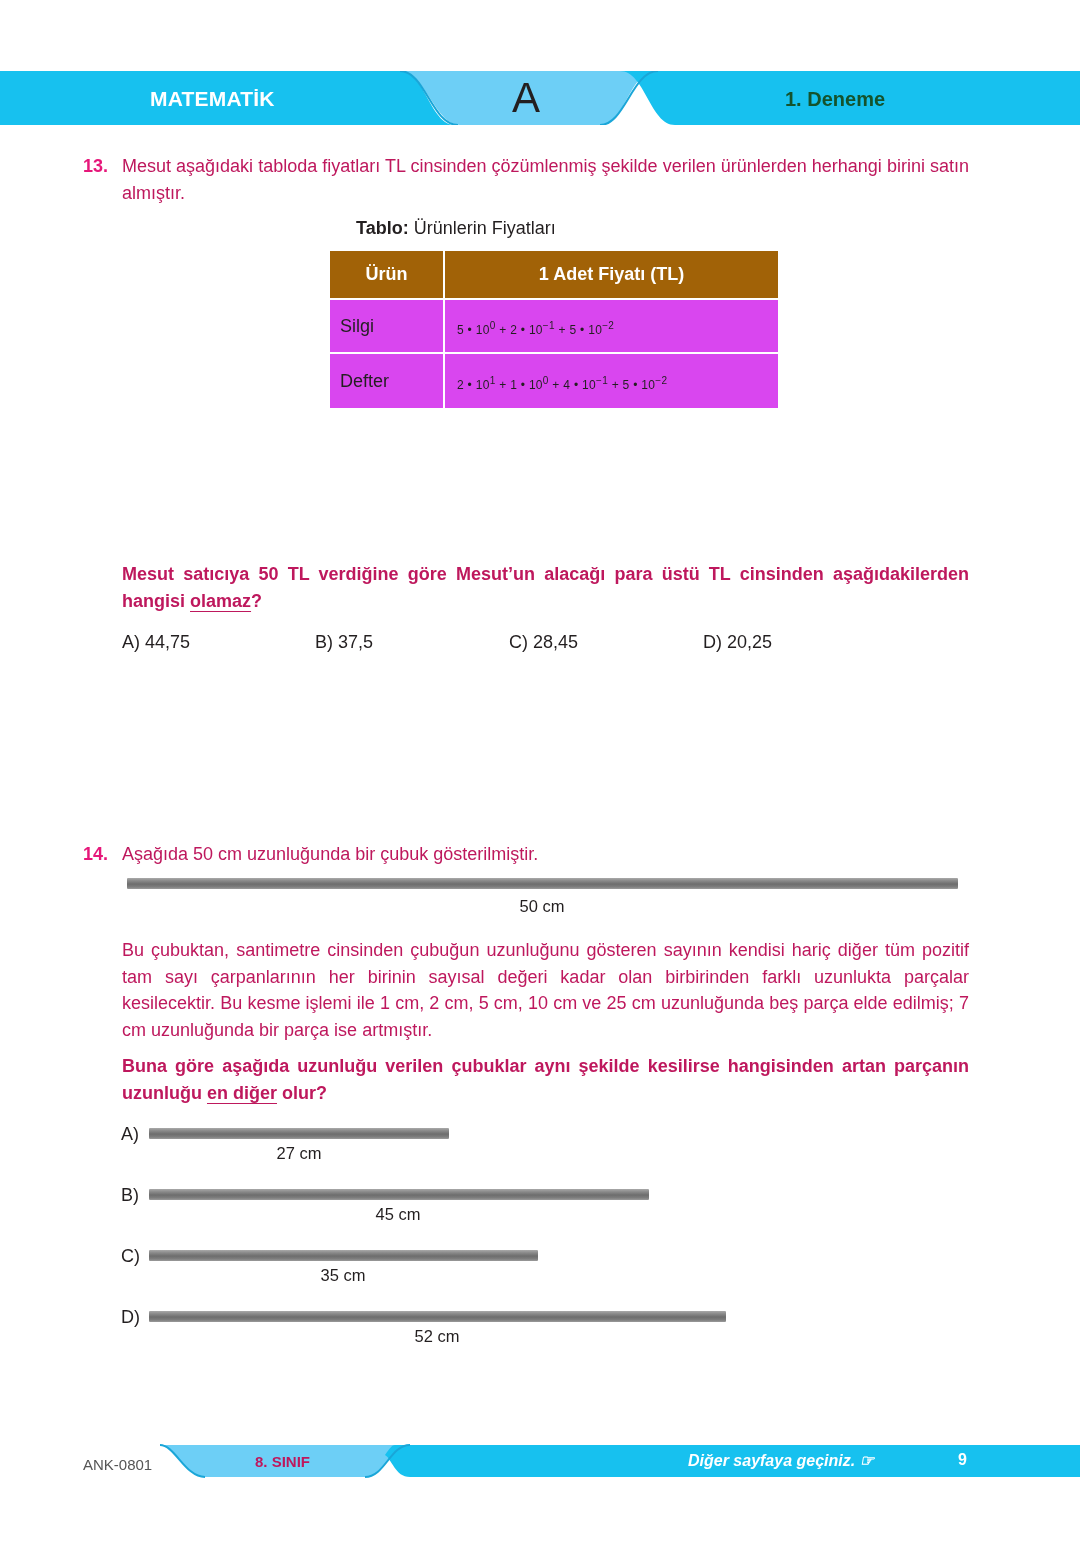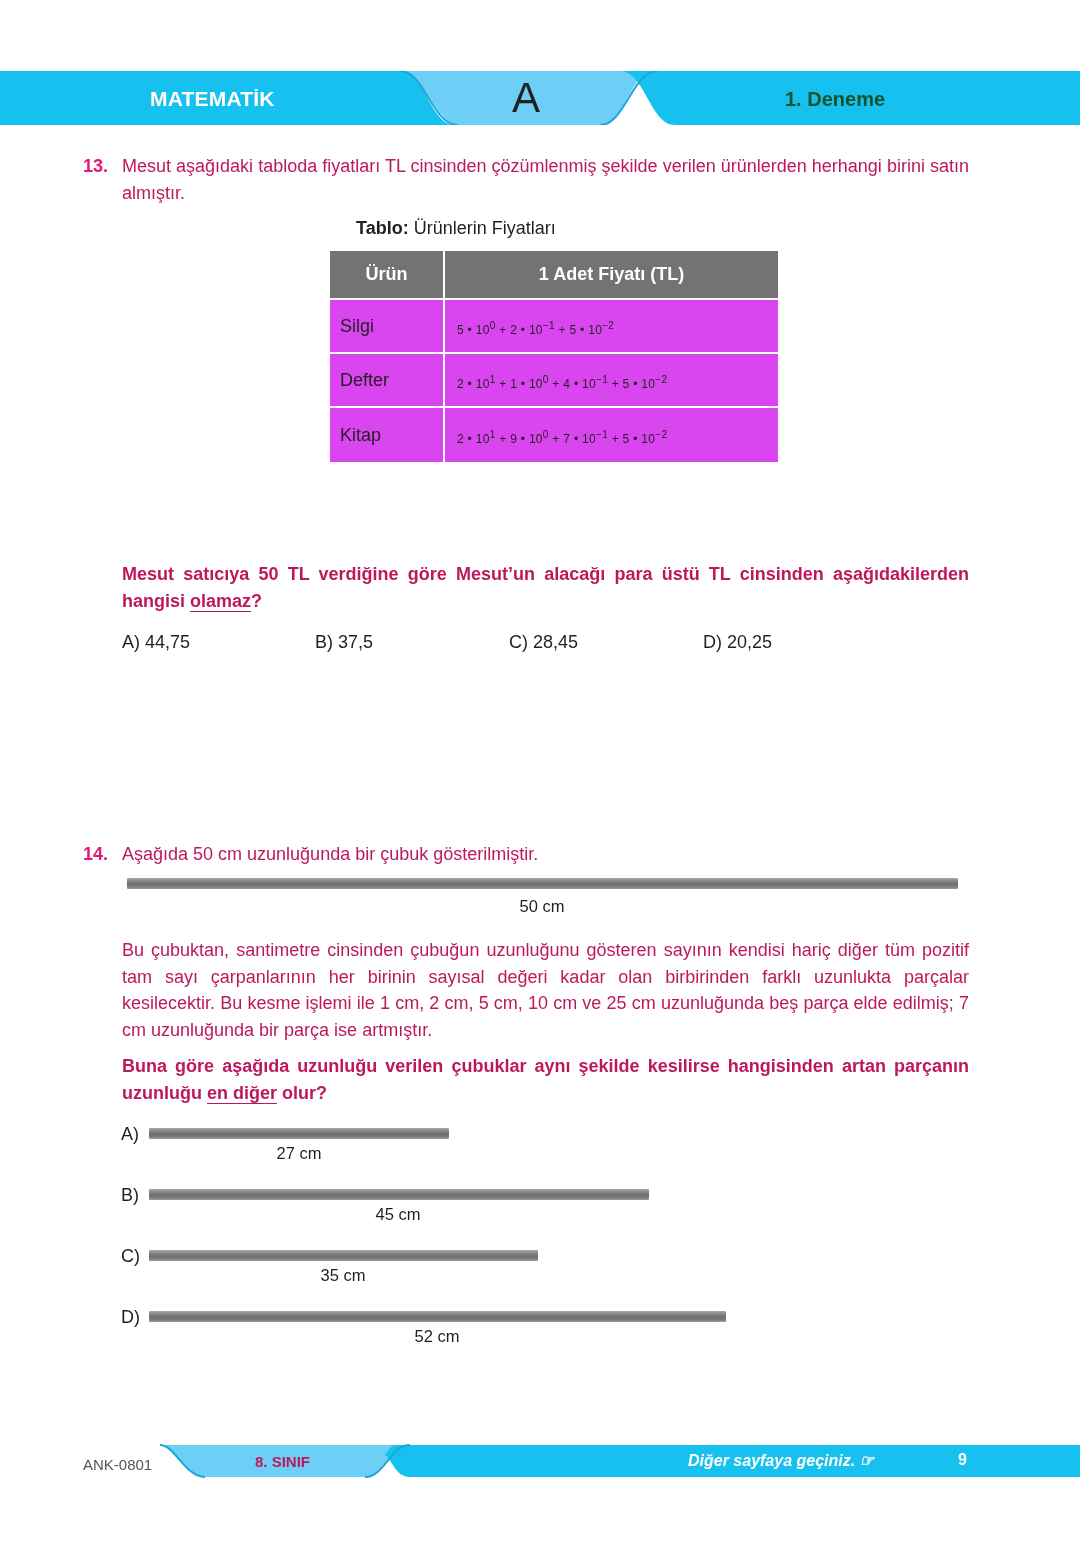--- a/index.html
+++ b/index.html
@@ -15,21 +15,21 @@
 
   .qnum { position: absolute; font-size: 18px; font-weight: bold; color: #e6177a; }
   .p { position: absolute; font-size: 18px; line-height: 26.5px; color: #be185d; text-align: justify; }
   .p.bold { font-weight: bold; }
   .u { text-decoration: underline; text-underline-offset: 4px; text-decoration-thickness: 1px; }
 
   .tab-caption { position: absolute; left: 332px; top: 218px; font-size: 18px; margin-left: 24px; }
   .tab-caption b { font-weight: bold; }
 
   table.prices { position: absolute; left: 330px; top: 251px; width: 448px; border-collapse: separate; border-spacing: 0; }
-  table.prices th { background: #737373; color: #ffffff; font-size: 18px; font-weight: bold; height: 49px; text-align: center; border-right: 2px solid #ffffff; border-bottom: 2px solid #ffffff; }
+  table.prices th { background: #a16207; color: #ffffff; font-size: 18px; font-weight: bold; height: 49px; text-align: center; border-right: 2px solid #ffffff; border-bottom: 2px solid #ffffff; }
   table.prices th:last-child { border-right: none; }
   table.prices td { background: #d946ef; font-size: 18px; height: 54px; border-right: 2px solid #ffffff; border-bottom: 2px solid #ffffff; padding-left: 10px; vertical-align: middle; }
   table.prices td:last-child { border-right: none; padding-left: 12px; padding-top: 4px; }
   table.prices tr:last-child td { border-bottom: none; }
   table.prices col.c1 { width: 115px; }
   .expr { font-size: 12px; letter-spacing: 0.3px; }
 
   .opts { position: absolute; top: 632px; left: 122px; width: 800px; font-size: 18px; }
   .opt { position: absolute; top: 0; white-space: nowrap; }
 
@@ -80,24 +80,20 @@
   </thead>
   <tbody>
     <tr>
       <td>Silgi</td>
       <td><span class="expr">5 • 10<sup>0</sup> + 2 • 10<sup>−1</sup> + 5 • 10<sup>−2</sup></span></td>
     </tr>
     <tr>
       <td>Defter</td>
       <td><span class="expr">2 • 10<sup>1</sup> + 1 • 10<sup>0</sup> + 4 • 10<sup>−1</sup> + 5 • 10<sup>−2</sup></span></td>
     </tr>
-    <tr>
-      <td>Kitap</td>
-      <td><span class="expr">2 • 10<sup>1</sup> + 9 • 10<sup>0</sup> + 7 • 10<sup>−1</sup> + 5 • 10<sup>−2</sup></span></td>
-    </tr>
   </tbody>
 </table>
 
 <div class="p bold" style="left:122px; top:561px; width:847px;">
   <span>Mesut satıcıya 50 TL verdiğine göre Mesut’un alacağı para üstü TL cinsinden aşağıdakilerden hangisi </span><span class="u">olamaz</span><span>?</span>
 </div>
 
 <div class="opts">
   <div class="opt" style="left:0px;"><span>A)</span> <span>44,75</span></div>
   <div class="opt" style="left:193px;"><span>B)</span> <span>37,5</span></div>

